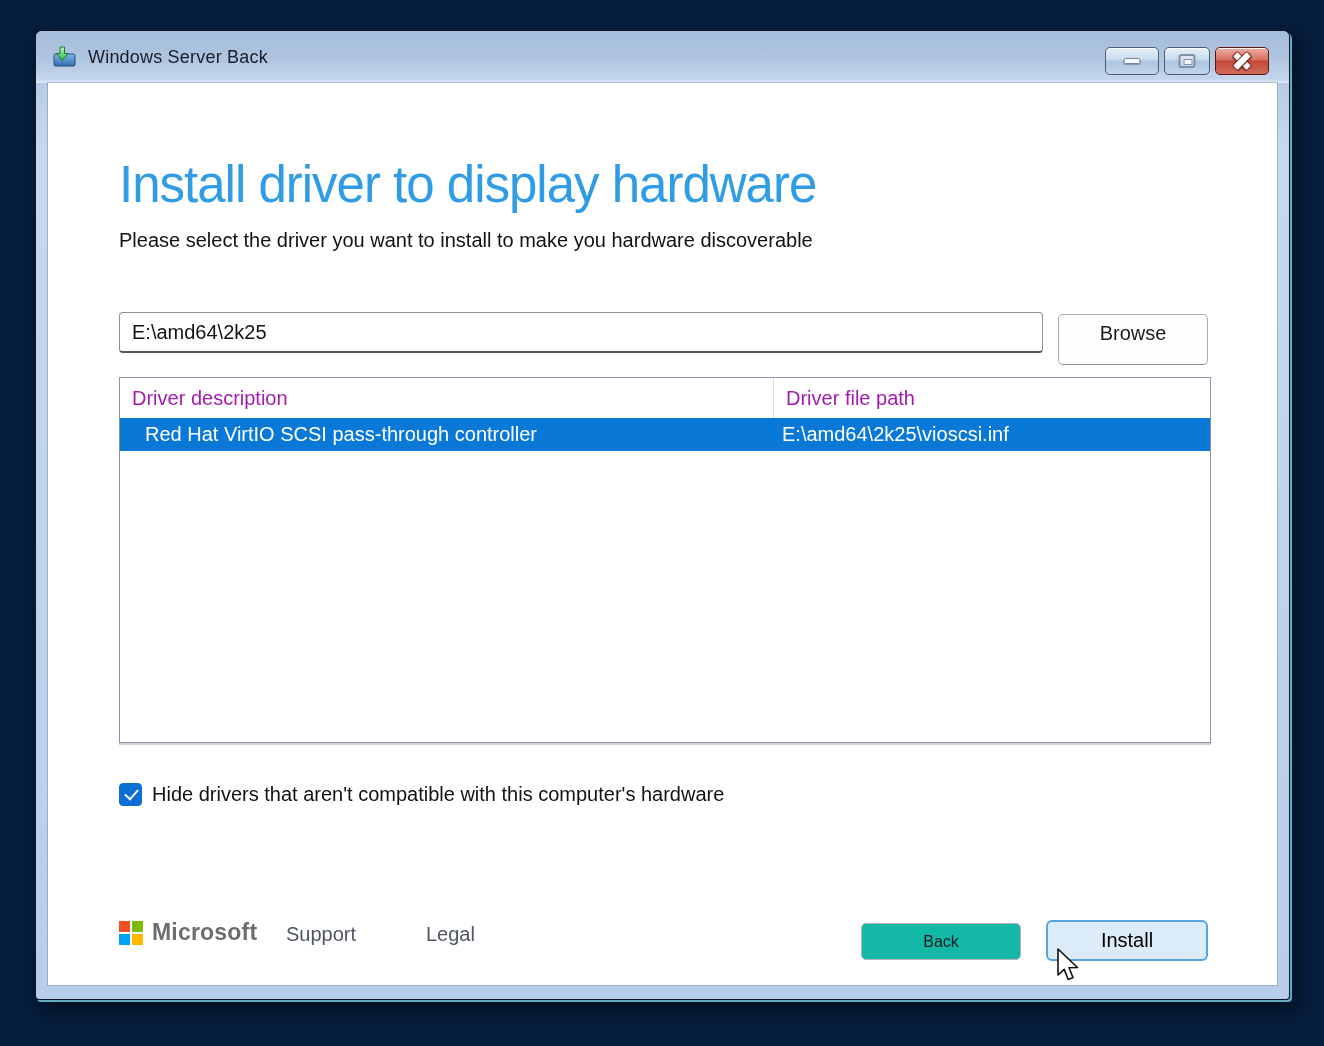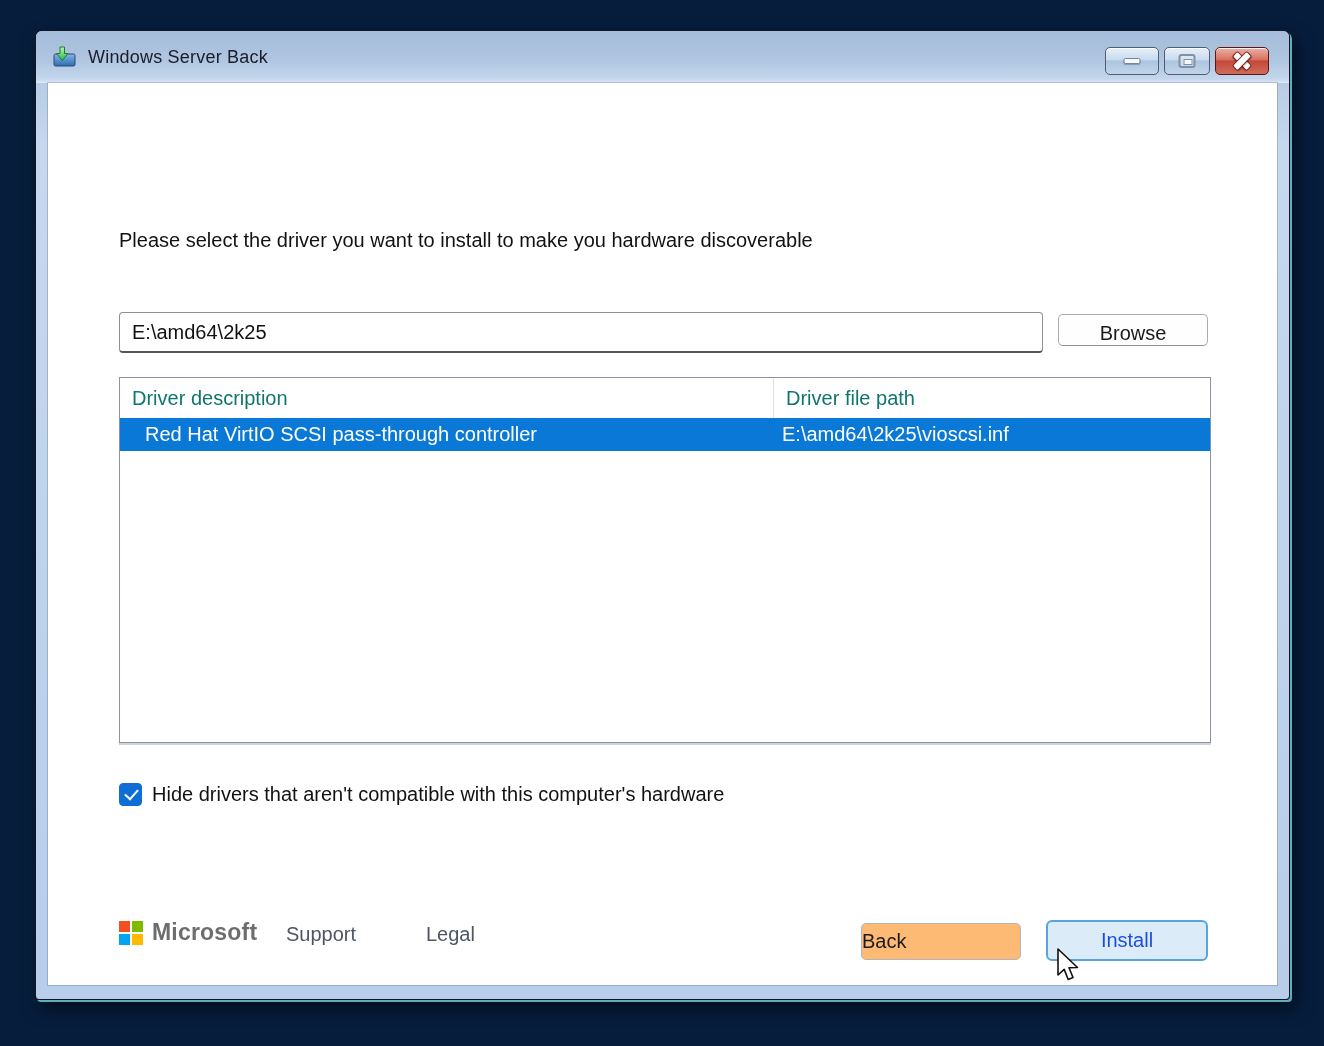--- a/index.html
+++ b/index.html
@@ -85,35 +85,35 @@
 
   
   .path-input {
     position:absolute; left:71px; top:229px; width:924px; height:41px;
     font-family:"Liberation Sans", sans-serif; font-size:20px; color:#121212;
     padding:0 12px;
     border:1px solid #8f8f8f; border-bottom:2px solid #555555; border-radius:4px;
     background:#fff; outline:none;
   }
   .browse-btn {
-    position:absolute; left:1010px; top:231px; width:150px; height:32px;
+    position:absolute; left:1010px; top:231px; width:150px; height:51px;
     background:#fefefe; border:1px solid #acacac; border-bottom-color:#8f8f8f;
     border-radius:5px; font-size:20px; color:#1b1b1b; text-align:center; line-height:37px;
     cursor:default;
   }
 
   
   .driver-table {
     position:absolute; left:71px; top:294px; width:1092px; height:366px;
     border:1px solid #8a92a3; background:#fff;
     box-shadow:0 2px 0 rgba(120,128,144,0.35);
   }
   .tbl-header { display:flex; height:40px; align-items:center; }
   .tbl-header .hcell {
-    font-size:20px; color:#0f766e; padding-left:12px; height:100%;
+    font-size:20px; color:#a21caf; padding-left:12px; height:100%;
     display:flex; align-items:center;
   }
   .hcell.c1 { width:654px; border-right:1px solid #e0e0e0; }
   .hcell.c2 { flex:1; }
   .tbl-row { display:flex; height:33px; align-items:center; }
   .tbl-row.selected { background:#0a78d7; color:#ffffff; }
   .tbl-row .cell { font-size:20px; padding-left:25px; overflow:hidden; white-space:nowrap; }
   .cell.c1 { width:654px; }
   .cell.c2 { flex:1; padding-left:8px; }
 
@@ -139,27 +139,27 @@
   .sq1 { background:#f25022; } .sq2 { background:#7fba00; }
   .sq3 { background:#00a4ef; } .sq4 { background:#ffb900; }
   .ms-word { font-size:23px; font-weight:700; color:#6d6d6d; letter-spacing:0.2px; }
 
   .footer-link { position:absolute; top:840px; font-size:20px; color:#4f5565; cursor:default; }
   .link-support { left:238px; }
   .link-legal   { left:378px; }
 
   .back-btn {
     position:absolute; left:813px; top:840px; width:160px; height:37px;
-    background:#fdba74; border:1px solid #b5b5b5; border-radius:5px;
-    font-size:20px; color:#1b1b1b; line-height:35px; cursor:default;
+    background:#14b8a6; border:1px solid #b5b5b5; border-radius:5px;
+    font-size:16px; color:#1b1b1b; text-align:center; line-height:35px; cursor:default;
   }
   .install-btn {
     position:absolute; left:998px; top:837px; width:162px; height:41px;
     background:#dcebf8; border:2px solid #57a4de; border-radius:6px;
-    font-size:20px; color:#1d4ed8; text-align:center; line-height:37px; cursor:default;
+    font-size:20px; color:#000000; text-align:center; line-height:37px; cursor:default;
   }
 
   
   .cursor { position:absolute; left:1056px; top:948px; z-index:50; }
 </style>
 </head>
 <body>
 
 <div class="window">
 
@@ -188,20 +188,21 @@
     <div class="winbtn max">
       <span class="glyph-max"></span>
     </div>
     <div class="winbtn close">
       <span class="glyph-close"></span>
     </div>
   </div>
 
   <div class="client">
 
+    <div class="page-title">Install driver to display hardware</div>
     <div class="page-subtitle">Please select the driver you want to install to make you hardware discoverable</div>
 
     <input class="path-input" type="text" value="E:\amd64\2k25" style="">
     <div class="browse-btn">Browse</div>
 
     <div class="driver-table">
       <div class="tbl-header">
         <div class="hcell c1">Driver description</div>
         <div class="hcell c2">Driver file path</div>
       </div>

